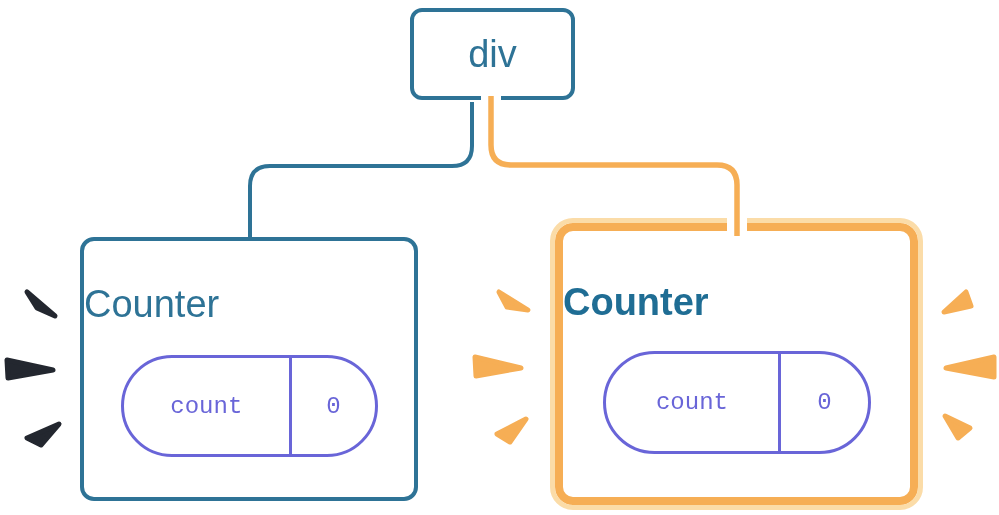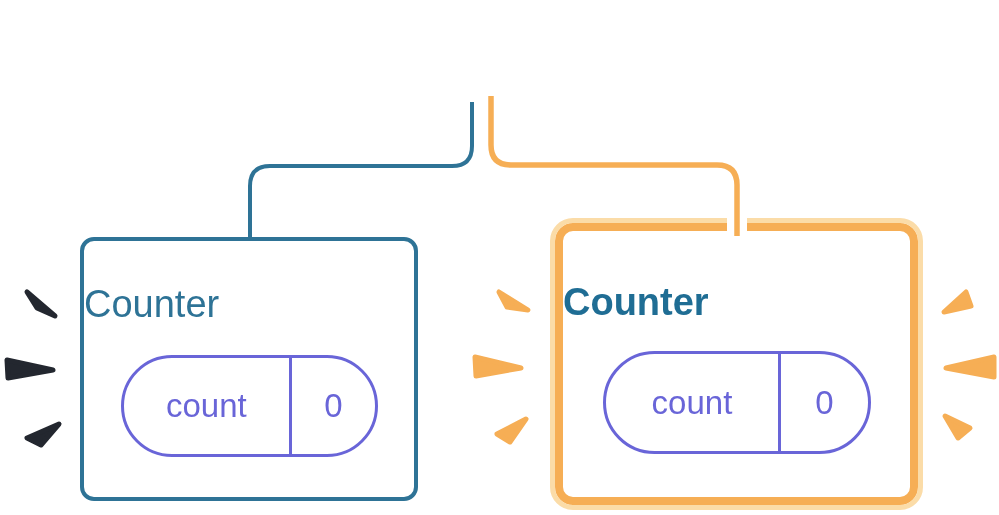--- a/index.html
+++ b/index.html
@@ -65,22 +65,23 @@
     color: var(--blueBold);
     padding-top: 50px;
   }
   .state-pill {
     display: flex;
     box-sizing: border-box;
     border: 3px solid var(--purple);
     border-radius: 999px;
     height: 102px;
     color: var(--purple);
-    font-size: 33px;
+    font-size: 24px;
     background: var(--boxFill);
+    font-family: Liberation Mono, monospace;
   }
   .node-counter-left .state-pill {
     width: 257px;
     margin: 30px auto 0 auto;
   }
   .node-counter-right .state-pill {
     width: 268px;
     height: 103px;
     margin: 28px auto 0 auto;
   }
@@ -96,20 +97,23 @@
     align-items: center;
     justify-content: center;
     border-left: 3px solid var(--purple);
   }
 </style>
 </head>
 <body>
 
 <div class="canvas">
 
+  <div class="node node-div">
+    <span>div</span>
+  </div>
 
   <div class="node node-counter-left">
     <div class="counter-title">Counter</div>
     <div class="state-pill">
       <div class="pill-key">count</div>
       <div class="pill-value">0</div>
     </div>
   </div>
 
   <div class="node node-counter-right">

